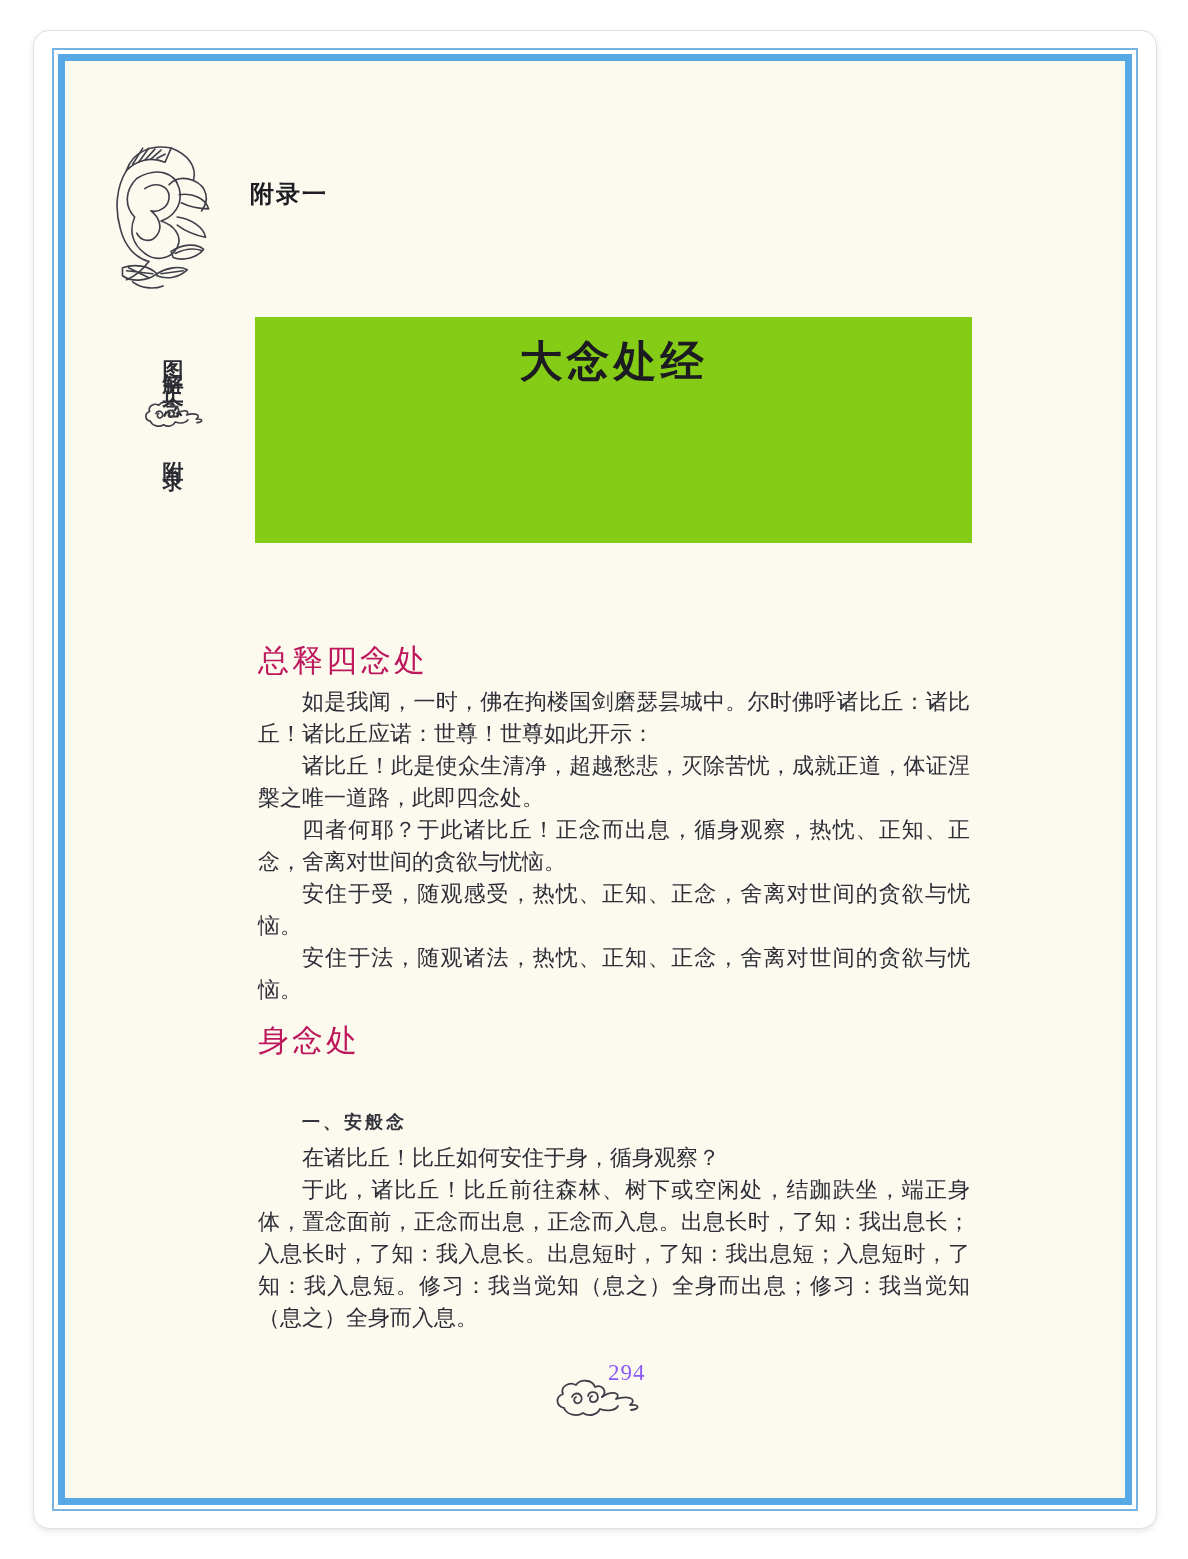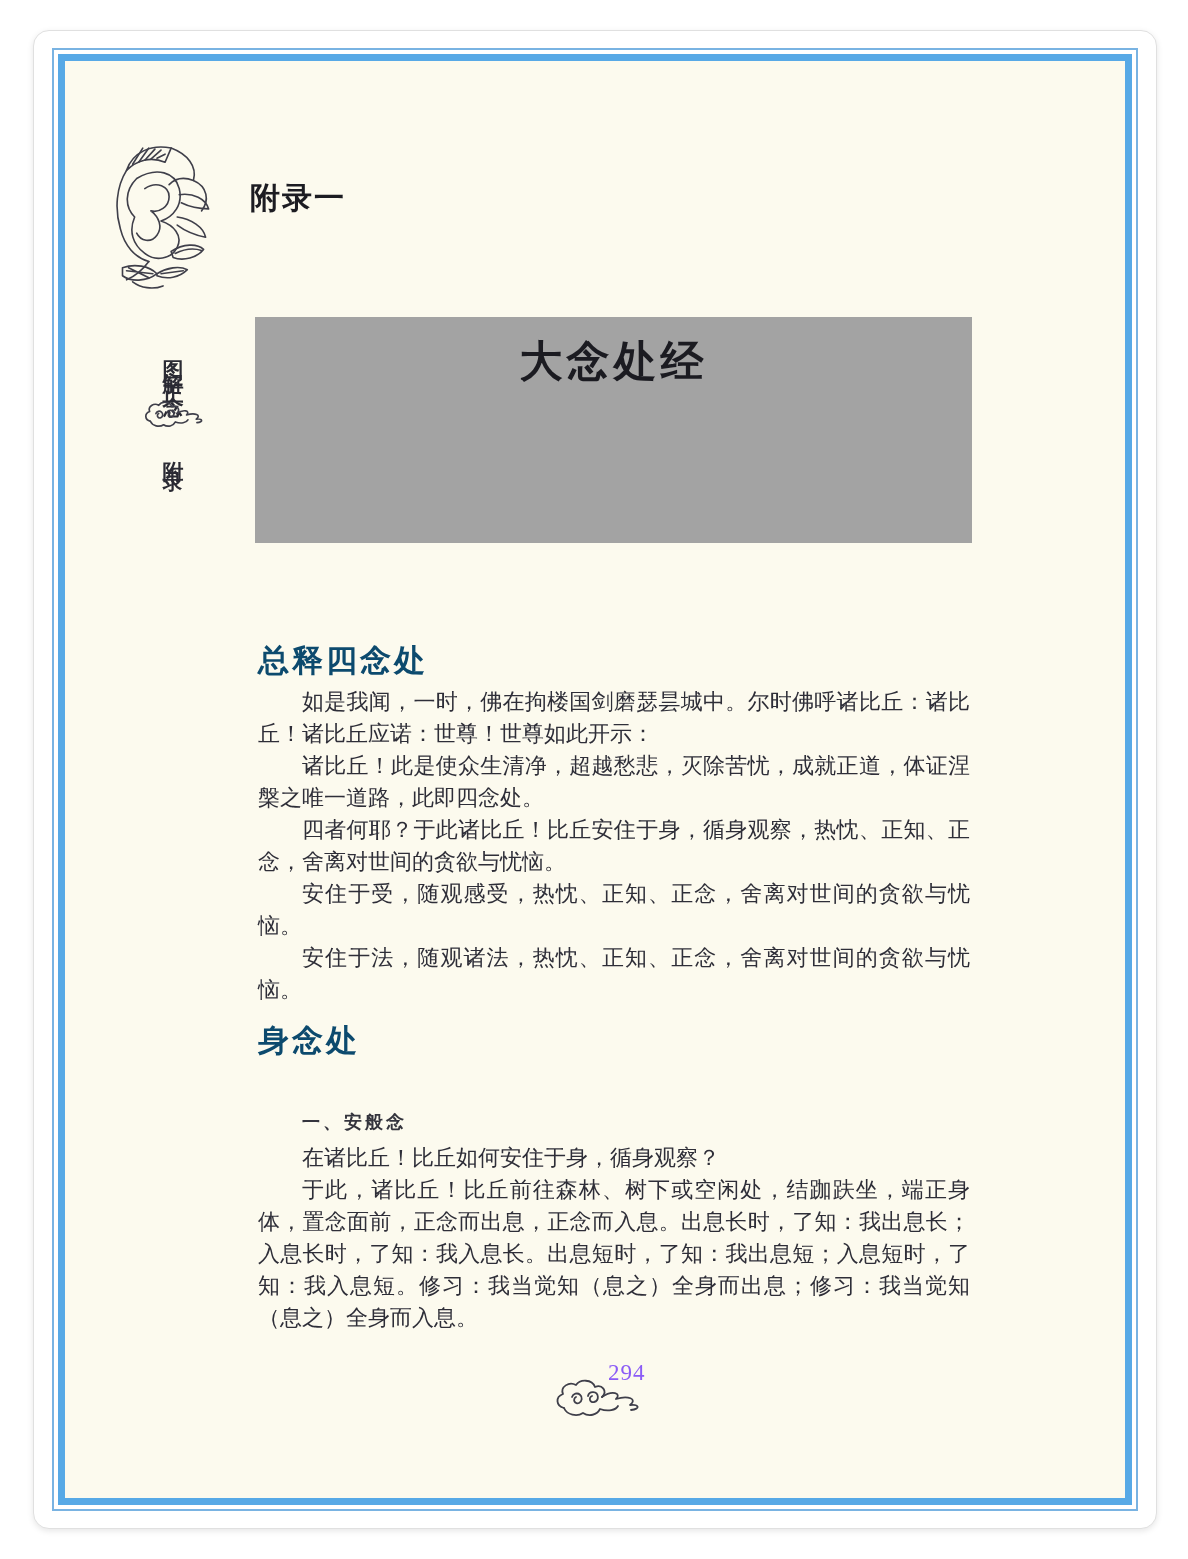--- a/index.html
+++ b/index.html
@@ -23,49 +23,49 @@
     border:7px solid #57a9e6;
     background:#fcfaee;
   }
   
   .content{position:absolute;left:0;top:0;width:1188px;height:1559px;}
 
   .flower{position:absolute;left:112px;top:142px;}
   .appendix-label{
     position:absolute;left:250px;top:178px;
     font-family:Liberation Serif, serif;
-    font-weight:700;font-size:30px;color:#1c1c22;letter-spacing:2px;
+    font-weight:700;font-size:24px;color:#1c1c22;letter-spacing:2px;
   }
   .side-col{position:absolute;left:150px;top:344px;width:46px;text-align:center;}
   .v-text{
     writing-mode:vertical-rl;text-orientation:upright;
     font-size:21px;font-weight:600;color:#2a2a33;letter-spacing:12px;
     margin:0 auto;
   }
   .side-cloud{margin:8px 0 10px -8px;}
   .v-text.second{letter-spacing:10px;}
 
   .intro-panel{
     position:absolute;left:255px;top:317px;width:717px;height:226px;
-    background:#a3a3a3;
+    background:#84cc16;
   }
   .intro-title{
     text-align:center;margin:0;padding-top:16px;
     font-family:"Liberation Sans","DejaVu Sans",sans-serif;
     font-weight:900;font-size:43px;color:#1b1b21;letter-spacing:4px;
   }
   .intro-body{
     margin:10px 14px 0 14px;
     font-size:23px;line-height:31px;color:#2e2e38;
     text-indent:2em;text-align:justify;
   }
 
   .sec-heading{
     position:absolute;left:258px;margin:0;
-    font-weight:700;font-size:31px;color:#0c4a6e;letter-spacing:3px;
+    font-weight:400;font-size:31px;color:#be185d;letter-spacing:3px;
   }
   #heading-1{top:640px;}
   #heading-2{top:1020px;}
   .sub-heading{
     position:absolute;left:302px;top:1110px;margin:0;
     font-family:"Liberation Sans","DejaVu Sans",sans-serif;
     font-weight:600;font-size:18px;color:#34343d;letter-spacing:3px;
   }
   .para-block{position:absolute;left:258px;width:712px;font-family:Liberation Mono, monospace;}
   #para-block-1{top:688px;}
@@ -131,21 +131,21 @@
   </div>
 
   <div class="intro-panel">
     <h1 class="intro-title">大念处经</h1>
   </div>
 
   <h2 class="sec-heading" id="heading-1">总释四念处</h2>
   <div class="para-block" id="para-block-1">
     <p>如是我闻，一时，佛在拘楼国剑磨瑟昙城中。尔时佛呼诸比丘：诸比丘！诸比丘应诺：世尊！世尊如此开示：</p>
     <p>诸比丘！此是使众生清净，超越愁悲，灭除苦忧，成就正道，体证涅槃之唯一道路，此即四念处。</p>
-    <p>四者何耶？于此诸比丘！比丘安住于身，循身观察，热忱、正知、正念，舍离对世间的贪欲与忧恼。</p>
+    <p>四者何耶？于此诸比丘！正念而出息，循身观察，热忱、正知、正念，舍离对世间的贪欲与忧恼。</p>
     <p>安住于受，随观感受，热忱、正知、正念，舍离对世间的贪欲与忧恼。</p>
     <p>安住于法，随观诸法，热忱、正知、正念，舍离对世间的贪欲与忧恼。</p>
   </div>
 
   <h2 class="sec-heading" id="heading-2">身念处</h2>
   <h3 class="sub-heading">一、安般念</h3>
   <div class="para-block" id="para-block-2">
     <p>在诸比丘！比丘如何安住于身，循身观察？</p>
     <p>于此，诸比丘！比丘前往森林、树下或空闲处，结跏趺坐，端正身体，置念面前，正念而出息，正念而入息。出息长时，了知：我出息长；入息长时，了知：我入息长。出息短时，了知：我出息短；入息短时，了知：我入息短。修习：我当觉知（息之）全身而出息；修习：我当觉知（息之）全身而入息。</p>
   </div>

